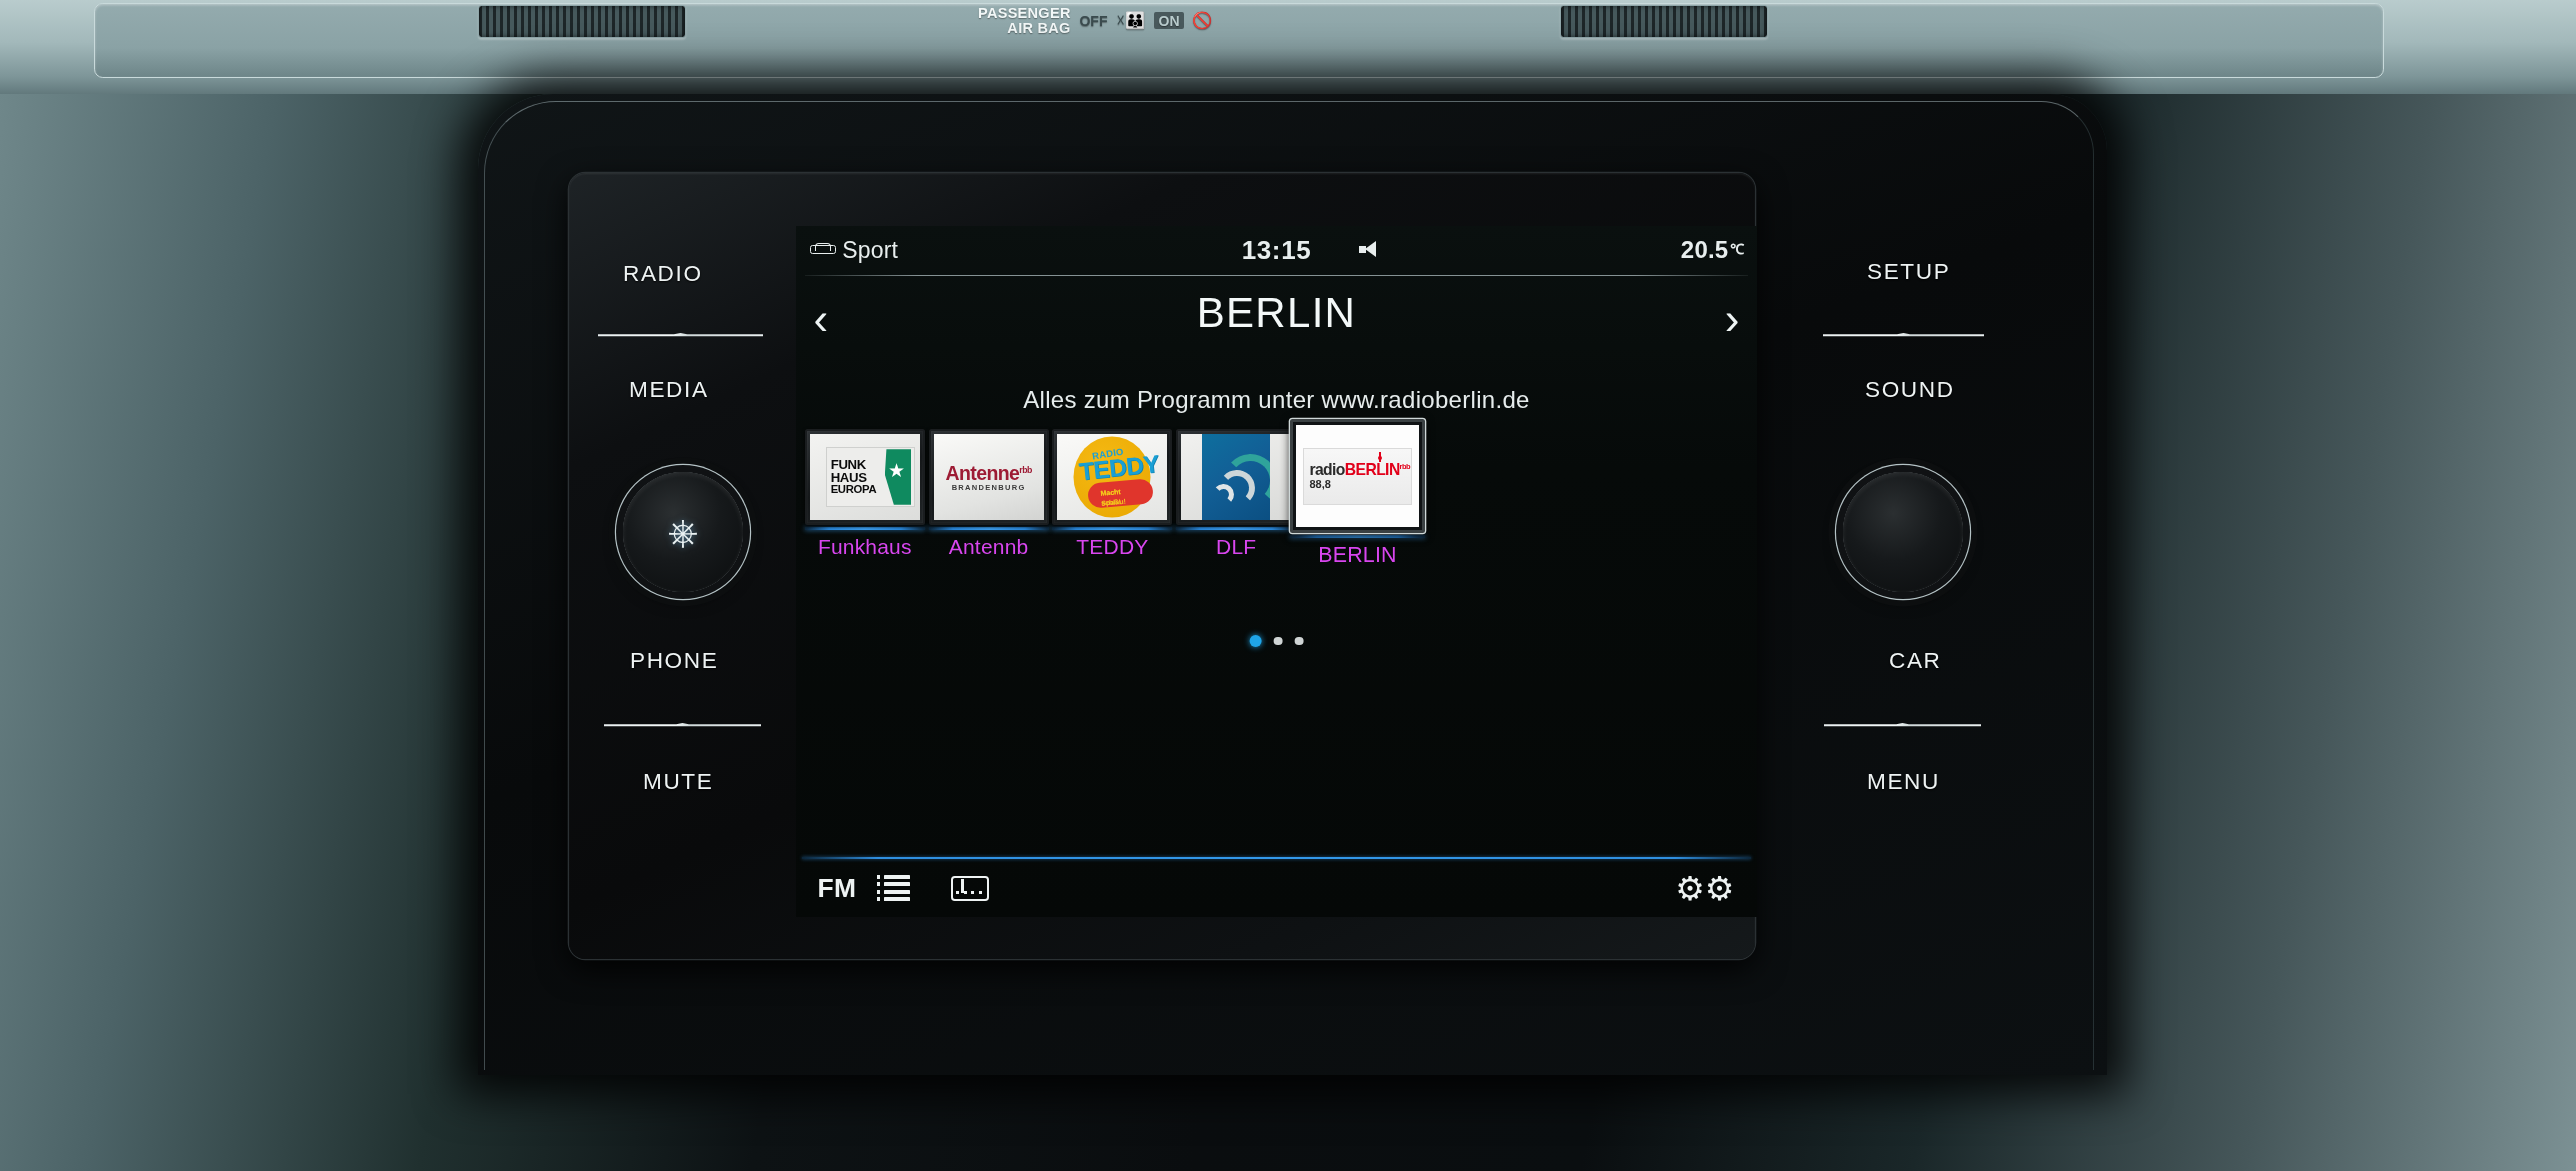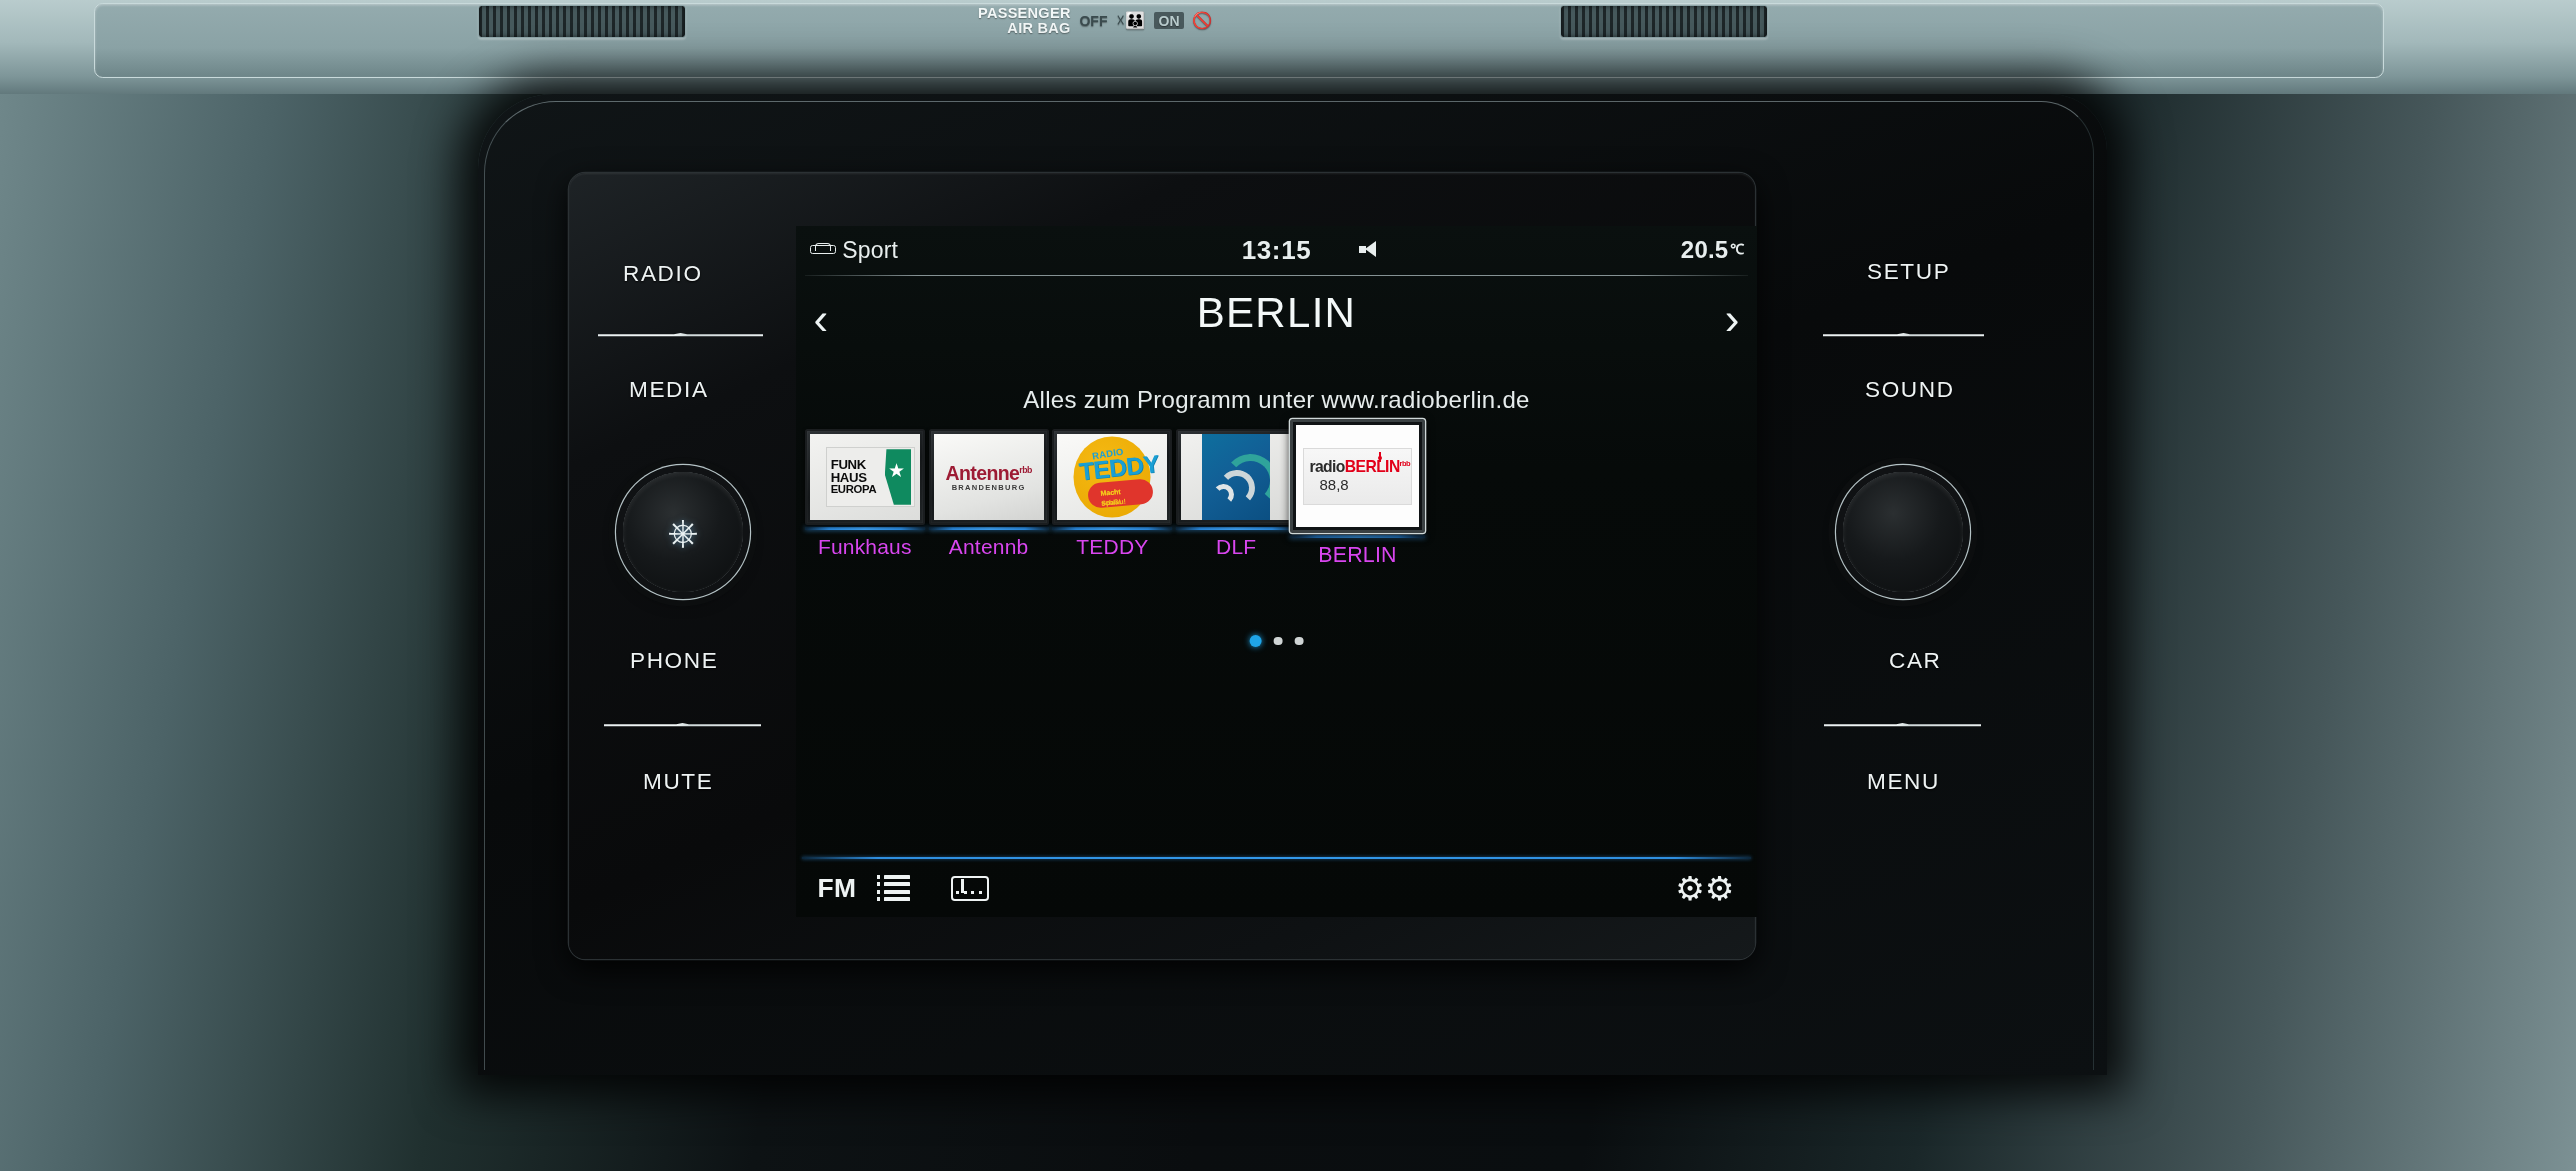--- a/index.html
+++ b/index.html
@@ -168,21 +168,21 @@
   .lg-rb .plate { width:88%; height:56%; background:linear-gradient(180deg,#f7f7f7,#eaeaea);
     border:0.6px solid #dadada; position:relative; display:flex; flex-direction:column;
     justify-content:center; padding-left:5px; }
   .lg-rb .l1 { font-size:15.7px; font-weight:bold; letter-spacing:-0.6px; line-height:1; white-space:nowrap; }
   .lg-rb .l1 .r { color:#2b2b2b; }
   .lg-rb .l1 .b { color:#e2001a; }
   .lg-rb .l1 sup { font-size:7.5px; color:#e2001a; }
   .lg-rb .tower { position:absolute; left:75px; top:3.8px; width:1.3px; height:10px; background:#e2001a; }
   .lg-rb .tower:after { content:""; position:absolute; left:-1.3px; top:3.8px; width:3.8px; height:3.8px;
     border-radius:50%; background:#e2001a; }
-  .lg-rb .l2 { font-size:15px; font-weight:normal; color:#2b2b2b; margin-top:0.6px;margin-left:10px; }
+  .lg-rb .l2 { font-size:11px; font-weight:bold; color:#2b2b2b; margin-top:0.6px; }
 
   
   #dots { position:absolute; left:50%; top:409px; transform:translateX(-50%);
     display:flex; align-items:center; gap:12.6px; }
   #dots .d { width:8.8px; height:8.8px; border-radius:50%; background:#cfd4d4; }
   #dots .d.on { width:12px; height:12px; background:#1fa5e8; box-shadow:0 0 6.3px rgba(31,165,232,.9); }
 
   
   .bottom-divider { position:absolute; left:6.3px; bottom:58px; width:calc(100% - 12.6px); height:1.9px;
     background:linear-gradient(90deg,rgba(30,120,200,.25),#2f8fe0 8%,#3399ea 50%,#2f8fe0 92%,rgba(30,120,200,.25));

